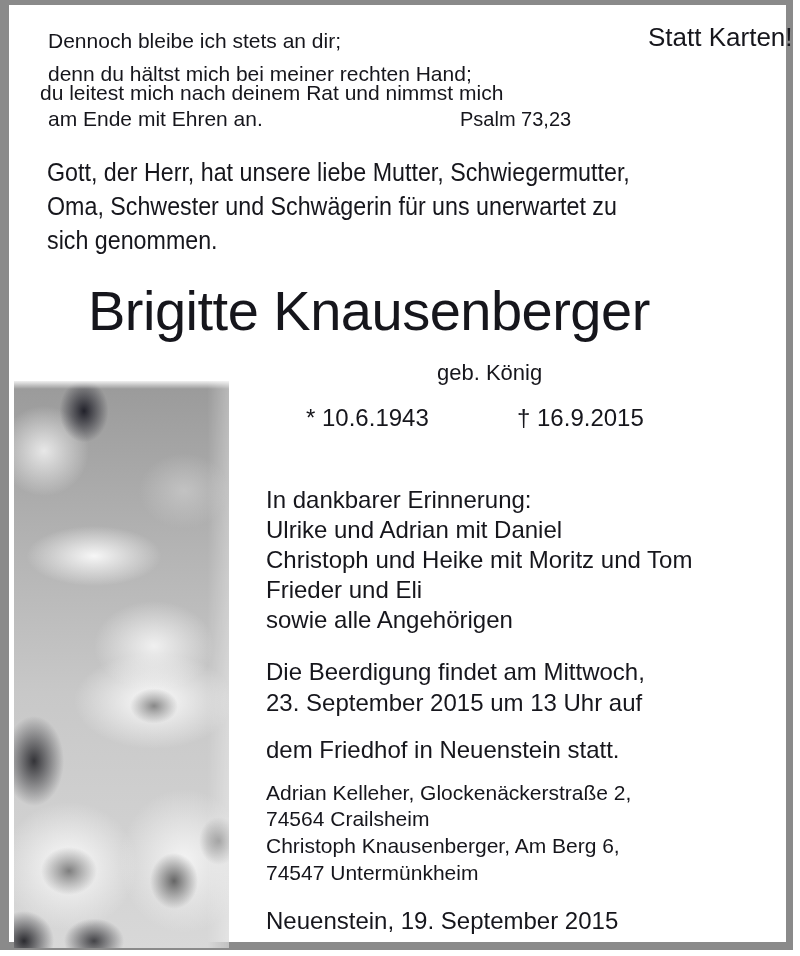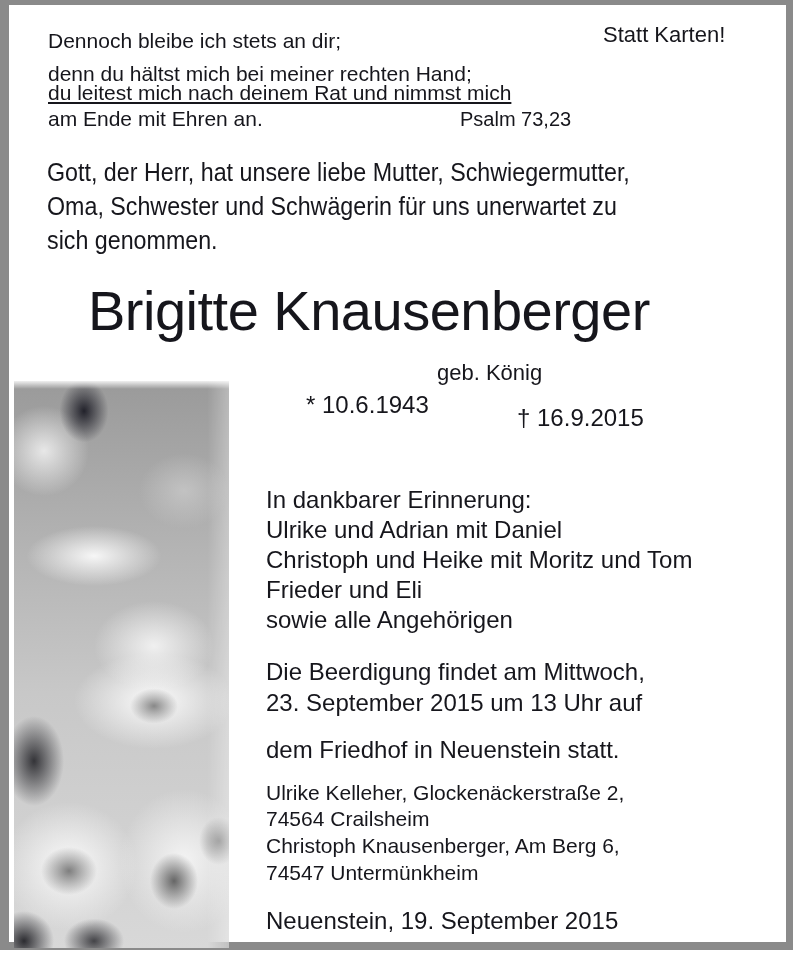--- a/index.html
+++ b/index.html
@@ -3,21 +3,21 @@
 <meta charset="utf-8">
 <style>
   html, body { margin: 0; padding: 0; background: #ffffff; }
   body { width: 800px; height: 956px; position: relative; overflow: hidden;
          font-family: "Liberation Sans", sans-serif; color: #16161c; }
   .frame { position: absolute; left: 0; top: 0; width: 793px; height: 950px;
            box-sizing: border-box; border-style: solid; border-color: #8a8a8a;
            border-width: 5px 7px 8px 9px; background: #ffffff; }
   .abs { position: absolute; white-space: nowrap; }
   .psalm-line { font-size: 21px; line-height: 26px; }
-  .statt { font-size: 22px; }
+  .statt { font-size: 26px; margin-left: 45px; }
   .intro { font-size: 25px; line-height: 34px; transform: scaleX(0.93); transform-origin: left top; }
   .name { font-size: 56px; letter-spacing: -0.5px; }
   .geb { font-size: 22px; }
   .dates { font-size: 24px; }
   .block { font-size: 24px; line-height: 30.5px; }
   .addr { font-size: 21px; line-height: 26.5px; }
   .photo { position: absolute; left: 14px; top: 381px; width: 215px; height: 567px; overflow: hidden;
     background:
       radial-gradient(ellipse 35px 45px at 70px 30px, rgba(20,20,30,0.9), rgba(20,20,30,0) 70%),
       radial-gradient(ellipse 60px 60px at 30px 70px, rgba(235,235,235,0.95), rgba(235,235,235,0) 75%),
@@ -40,46 +40,46 @@
   .photo::before { content: ""; position: absolute; left: 0; top: 0; width: 100%; height: 8px;
     background: linear-gradient(180deg, rgba(255,255,255,0.85), rgba(255,255,255,0)); }
 </style>
 </head>
 <body>
 
 <div class="frame"></div>
 
 <div class="abs psalm-line" style="left:48px; top:28px;">Dennoch bleibe ich stets an dir;</div>
 <div class="abs psalm-line" style="left:48px; top:54px;margin-top:7px;">denn du hältst mich bei meiner rechten Hand;</div>
-<div class="abs psalm-line" style="left:48px; top:80px;text-decoration:underline;">du leitest mich nach deinem Rat und nimmst mich</div>
+<div class="abs psalm-line" style="left:40px; top:80px;">du leitest mich nach deinem Rat und nimmst mich</div>
 <div class="abs psalm-line" style="left:48px; top:106px;">am Ende mit Ehren an.</div>
 <div class="abs psalm-line" style="left:460px; top:106px; font-size:20px;">Psalm 73,23</div>
 
 <div class="abs statt" style="left:603px; top:22px;">Statt Karten!</div>
 
 <div class="abs intro" style="left:47px; top:155px;">Gott, der Herr, hat unsere liebe Mutter, Schwiegermutter,</div>
 <div class="abs intro" style="left:47px; top:189px;">Oma, Schwester und Schwägerin für uns unerwartet zu</div>
 <div class="abs intro" style="left:47px; top:223px;">sich genommen.</div>
 
 <div class="abs name" style="left:88px; top:278px;">Brigitte Knausenberger</div>
 <div class="abs geb" style="left:437px; top:360px;">geb. König</div>
 
-<div class="abs dates" style="left:306px; top:391px;text-align:center;">* 10.6.1943</div>
+<div class="abs dates" style="left:306px; top:404px;text-align:center;">* 10.6.1943</div>
 <div class="abs dates" style="left:517px; top:404px;">† 16.9.2015</div>
 
 <div class="photo"></div>
 
 <div class="abs block" style="left:266px; top:485px;">In dankbarer Erinnerung:</div>
 <div class="abs block" style="left:266px; top:515px;">Ulrike und Adrian mit Daniel</div>
 <div class="abs block" style="left:266px; top:545px;">Christoph und Heike mit Moritz und Tom</div>
 <div class="abs block" style="left:266px; top:575px;">Frieder und Eli</div>
 <div class="abs block" style="left:266px; top:605px;">sowie alle Angehörigen</div>
 
 <div class="abs block" style="left:266px; top:657px;">Die Beerdigung findet am Mittwoch,</div>
 <div class="abs block" style="left:266px; top:688px;">23. September 2015 um 13 Uhr auf</div>
 <div class="abs block" style="left:266px; top:719px;margin-top:16px;">dem Friedhof in Neuenstein statt.</div>
 
-<div class="abs addr" style="left:266px; top:780px;">Ulrike Kelleher, Glockenäckerstraße 2,</div>
+<div class="abs addr" style="left:266px; top:780px;">Adrian Kelleher, Glockenäckerstraße 2,</div>
 <div class="abs addr" style="left:266px; top:806px;">74564 Crailsheim</div>
 <div class="abs addr" style="left:266px; top:833px;">Christoph Knausenberger, Am Berg 6,</div>
 <div class="abs addr" style="left:266px; top:860px;">74547 Untermünkheim</div>
 
 <div class="abs block" style="left:266px; top:906px;">Neuenstein, 19. September 2015</div>
 
 </body></html>

